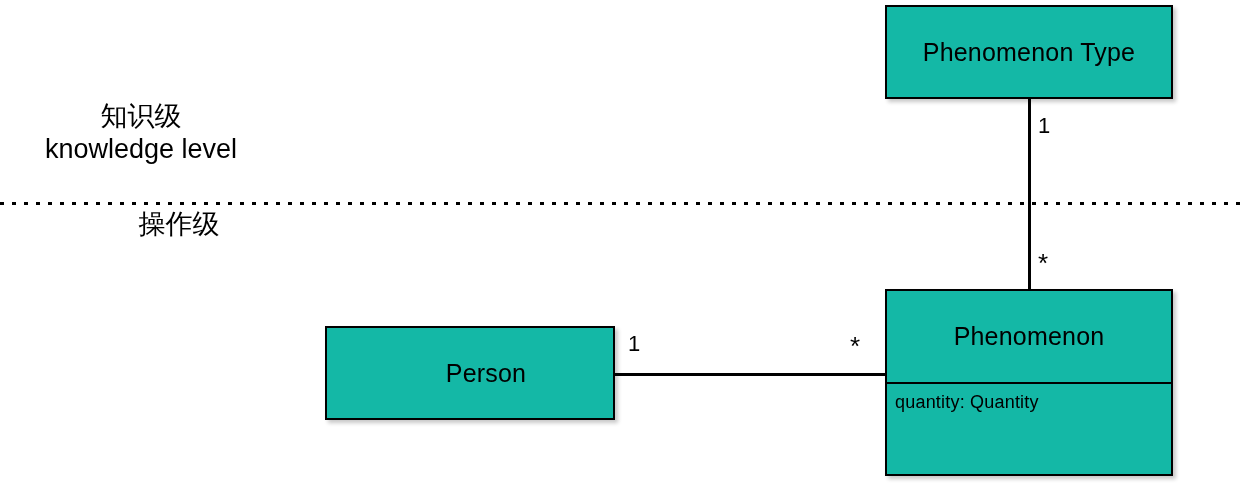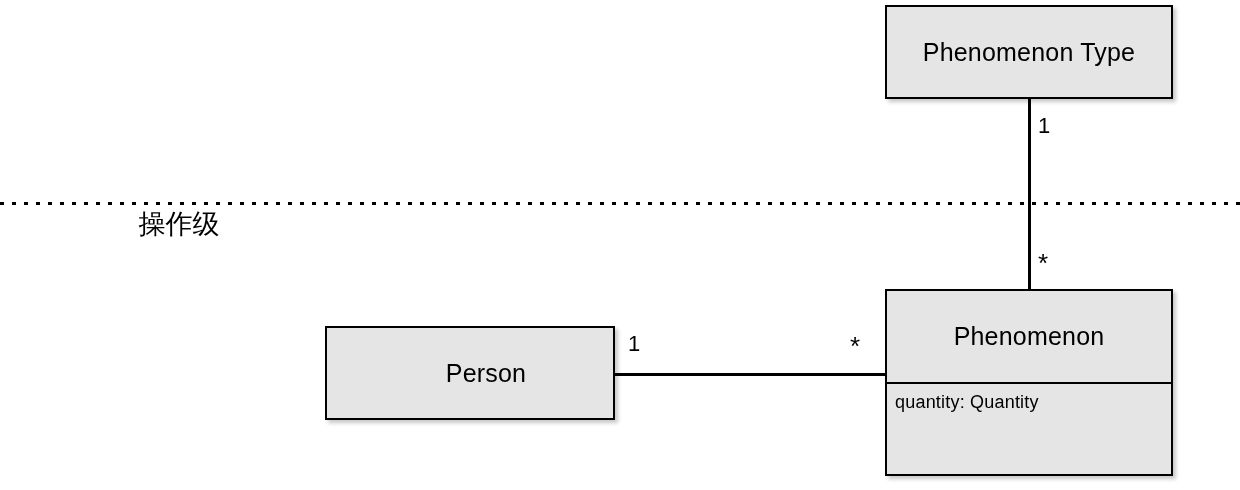--- a/index.html
+++ b/index.html
@@ -17,21 +17,21 @@
     width: 1240px;
     height: 490px;
     background: #ffffff;
     overflow: hidden;
   }
 
   
   .uml-box {
     position: absolute;
     box-sizing: border-box;
-    background: #e5e5e5;
+    background: #14b8a6;
     border: 2.5px solid #000000;
     box-shadow: 3px 3px 4px rgba(0,0,0,0.22);
   }
   .uml-compartment {
     box-sizing: border-box;
     display: flex;
     align-items: center;
   }
   .uml-compartment.center {
     justify-content: center;
@@ -180,20 +180,24 @@
     padding-left: 38px;
   }
 </style>
 </head>
 <body>
 
 <div id="canvas">
 
   <div id="level-separator"></div>
 
+  <div id="caption-knowledge-level" class="level-caption">
+    <span class="cn">知识级</span>
+    <span class="en">knowledge level</span>
+  </div>
 
   <div id="caption-operational-level" class="level-caption">
     <span class="cn">操作级</span>
   </div>
 
   <div id="connector-type-measurement" class="connector vertical"></div>
   <div id="mult-type-end" class="multiplicity">1</div>
   <div id="mult-meas-top" class="multiplicity star">*</div>
 
   <div id="connector-person-measurement" class="connector horizontal"></div>

